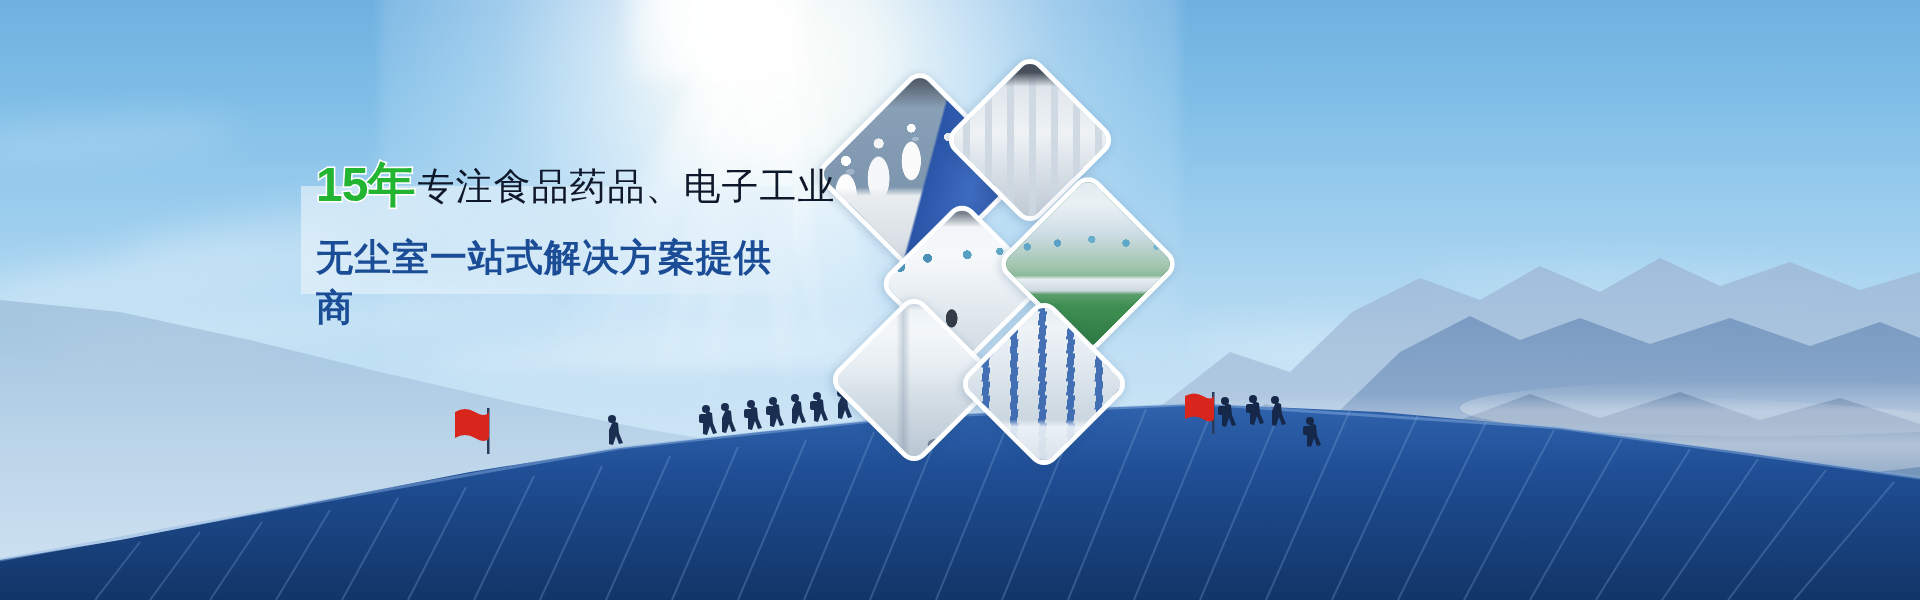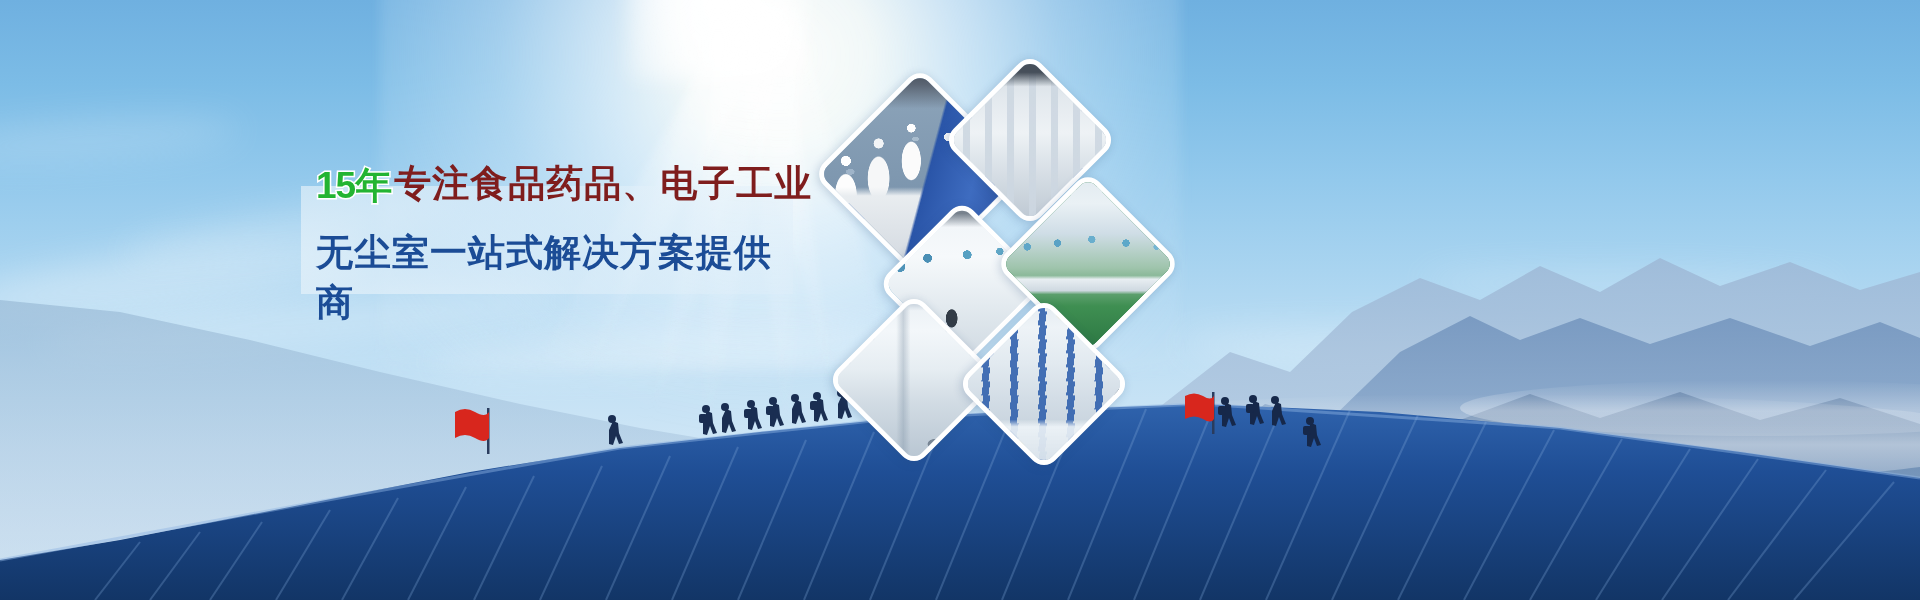--- a/index.html
+++ b/index.html
@@ -291,34 +291,34 @@
     display:flex;flex-direction:column;
     justify-content:center;
     gap:2px;
   }
   .line{
     white-space:nowrap;
     line-height:1;
     display:flex;align-items:baseline;
   }
   .years{
-    font-size:37px;
+    font-size:48px;
     font-weight:bold;
     color:#23b432;
     letter-spacing:-1px;
     -webkit-text-stroke:3px #ffffff;
     paint-order:stroke fill;
     text-shadow:0 0 2px rgba(255,255,255,.9);
     margin-right:3px;
     position:relative;top:2px;
   }
   .head1{
     font-size:37px;
-    font-weight:bold;
-    color:#7f1d1d;
+    font-weight:normal;
+    color:#0f172a;
     letter-spacing:1px;
   }
   .head2{
     font-size:37px;
     font-weight:bold;
     color:#1b4c96;
     letter-spacing:1px;
     margin-top:24px;
   }
 </style>

